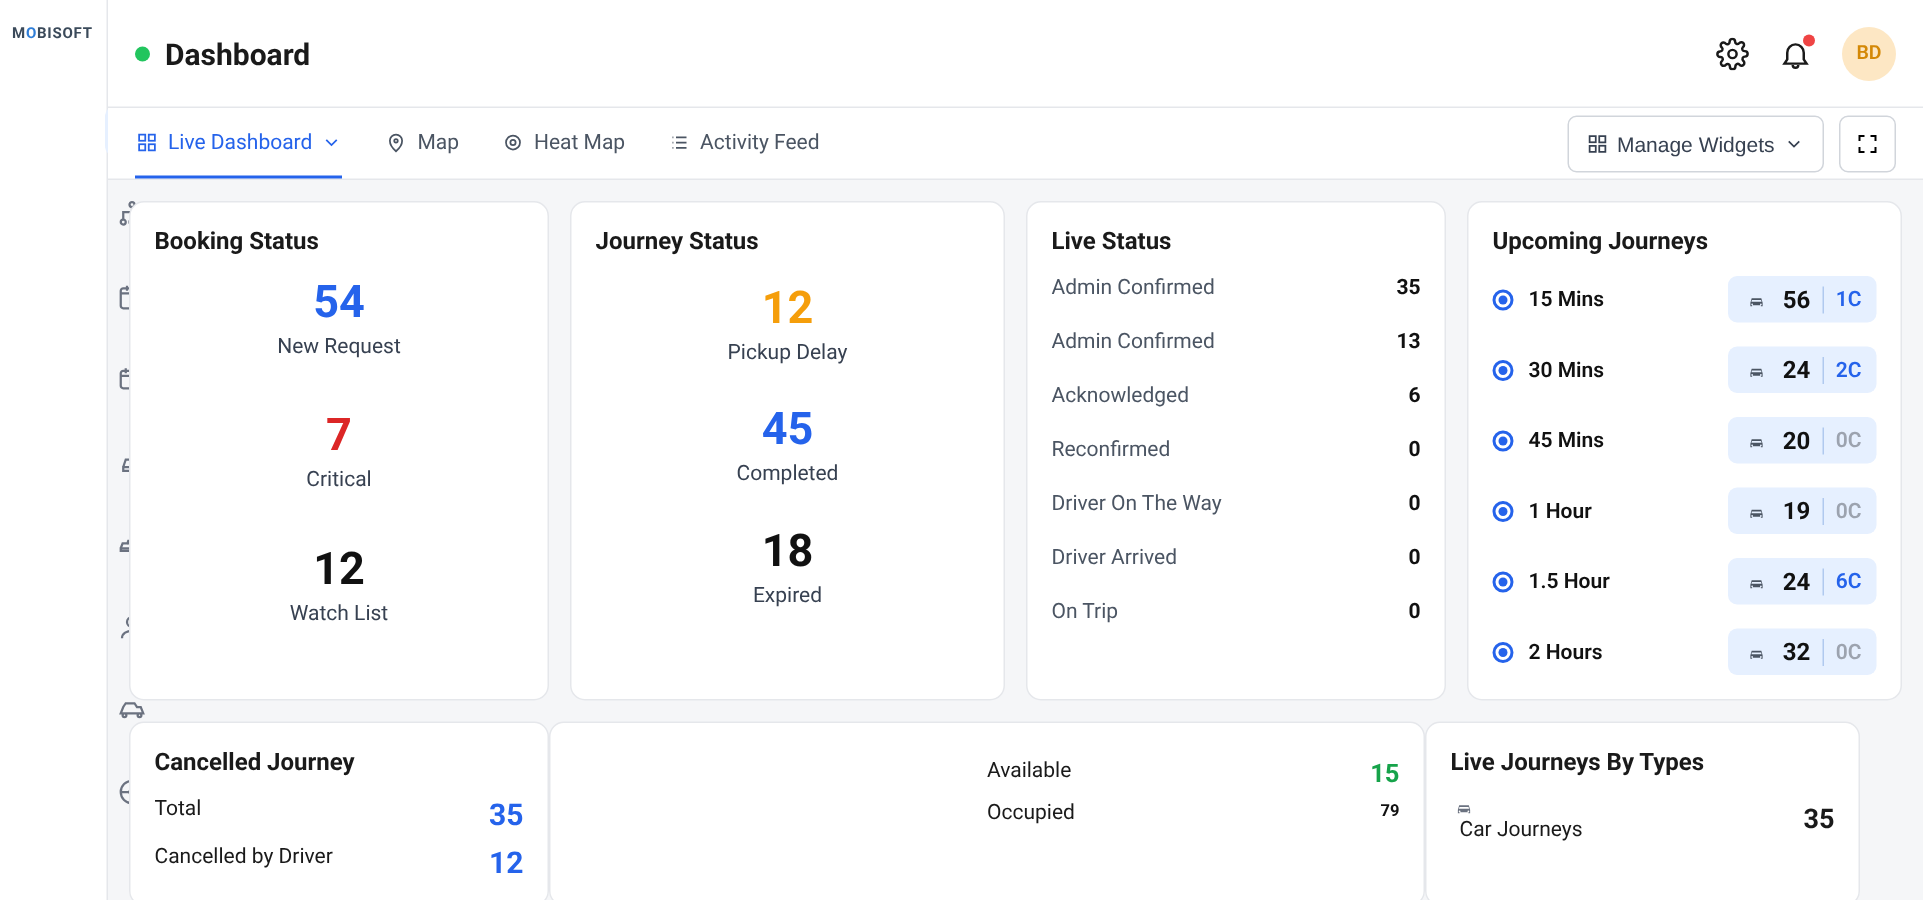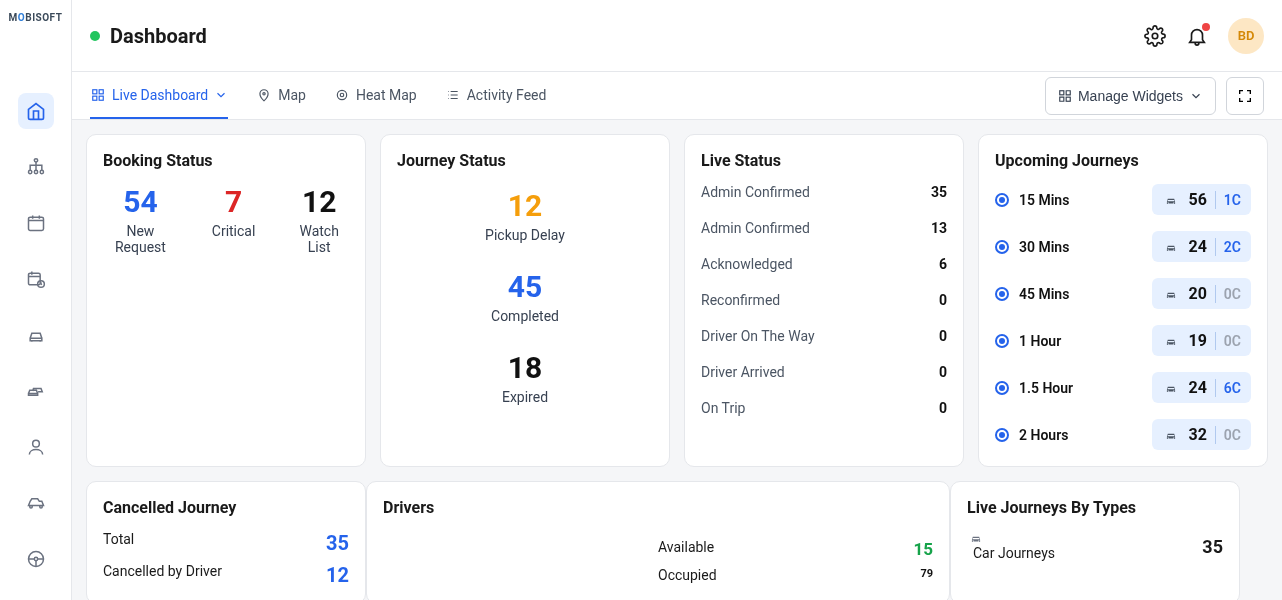--- a/index.html
+++ b/index.html
@@ -1,18 +1,18 @@
 <!DOCTYPE html>
 <html><head>
 <meta charset="utf-8">
 <style>
 * { box-sizing: border-box; margin: 0; padding: 0; }
 body { font-family: -apple-system, BlinkMacSystemFont, "Segoe UI", Roboto, sans-serif; background: #f5f6f8; width: 1282px; height: 600px; overflow: hidden; color: #1a1a1a; }
 .app { display: flex; height: 100%; }
-.sidebar { width: 72px; background: #fff; border-right: 1px solid #e5e7eb; display: flex; flex-direction: column; padding-top: 12px; }
+.sidebar { width: 72px; background: #fff; border-right: 1px solid #e5e7eb; display: flex; flex-direction: row; padding-top: 0; }
 .logo { height: 44px; display: flex; align-items: center; justify-content: center; padding: 0 8px; font-size: 10px; font-weight: 700; letter-spacing: 0.5px; color: #3b4a5a; }
 .logo .o { color: #2f7ed8; }
 .side-items { display: flex; flex-direction: column; align-items: center; gap: 20px; margin-top: 70px; }
 .side-item { width: 36px; height: 36px; display:flex; align-items:center; justify-content:center; border-radius: 8px; color:#6b7280; cursor:pointer;}
 .side-item.active { background:#e6f0ff; color:#2563eb;}
 .main { flex:1; display:flex; flex-direction:column; }
 .topbar { height:72px; background:#fff; border-bottom:1px solid #e5e7eb; display:flex; align-items:center; padding:0 18px; }
 .status-dot { width:10px; height:10px; background:#22c55e; border-radius:50%; margin-right:10px;}
 .title { font-size:20px; font-weight:700; flex:1;}
 .topicons { display:flex; align-items:center; gap:20px; }
@@ -23,21 +23,21 @@
 .tab { display:flex; align-items:center; gap:6px; font-size:14px; color:#4b5563; height:100%; cursor:pointer; border-bottom:2px solid transparent;}
 .tab.active { color:#2563eb; border-bottom-color:#2563eb;}
 .tab .ic { width:16px; height:16px; display:flex; align-items:center; justify-content:center;}
 .tabbar-right { margin-left:auto; display:flex; gap:10px; }
 .btn-out { background:#fff; border:1px solid #d1d5db; border-radius:6px; padding:7px 12px; font-size:14px; display:flex; align-items:center; gap:6px; cursor:pointer; color:#374151;}
 .iconbtn { width:38px; height:38px; border:1px solid #d1d5db; border-radius:6px; background:#fff; display:flex; align-items:center; justify-content:center; cursor:pointer; }
 .content { flex:1; padding:14px; overflow:hidden; }
 .grid { display:grid; grid-template-columns: 280px 290px 280px 290px; gap:14px; }
 .card { background:#fff; border:1px solid #e5e7eb; border-radius:10px; padding:16px; }
 .card h3 { font-size:16px; font-weight:700; margin-bottom:14px; }
-.booking-vals { display:flex; flex-direction:row; gap:34px; margin-top:4px;justify-content:flex-end; }
+.booking-vals { display:flex; flex-direction:column; gap:34px; margin-top:4px;justify-content:flex-end; }
 .journey-vals { display:flex; flex-direction:column; gap:26px; margin-top:18px; }
 .bv { text-align:center; }
 .bv .num { font-size:30px; font-weight:700; }
 .bv .lbl { font-size:14px; color:#374151; margin-top:4px; }
 .blue { color:#2563eb; } .red { color:#dc2626; } .orange { color:#f59e0b; } .black { color:#111; }
 .live-list { display:flex; flex-direction:column; gap:20px; margin-top:6px;}
 .live-row { display:flex; justify-content:space-between; font-size:14px; }
 .live-row .k { color:#4b5563; }
 .live-row .v { font-weight:700; color:#111; }
 .upc { display:flex; flex-direction:column; gap:16px; margin-top:6px;}
@@ -426,21 +426,20 @@
                 <span>Total</span>
                 <span class="v">35</span>
               </div>
               <div class="cancel-row">
                 <span>Cancelled by Driver</span>
                 <span class="v">12</span>
               </div>
             </div>
         </div>
         <div class="card">
-          <h3>Drivers</h3>
           <div class="drivers-body">
             <div class="left"></div>
             <div class="right" id="drivers-list">
                 <div class="driver-row">
                   <span>Available</span>
                   <span class="green">15</span>
                 </div>
                 <div class="driver-row">
                   <span>Occupied</span>
                   <span class="dark">79</span>

